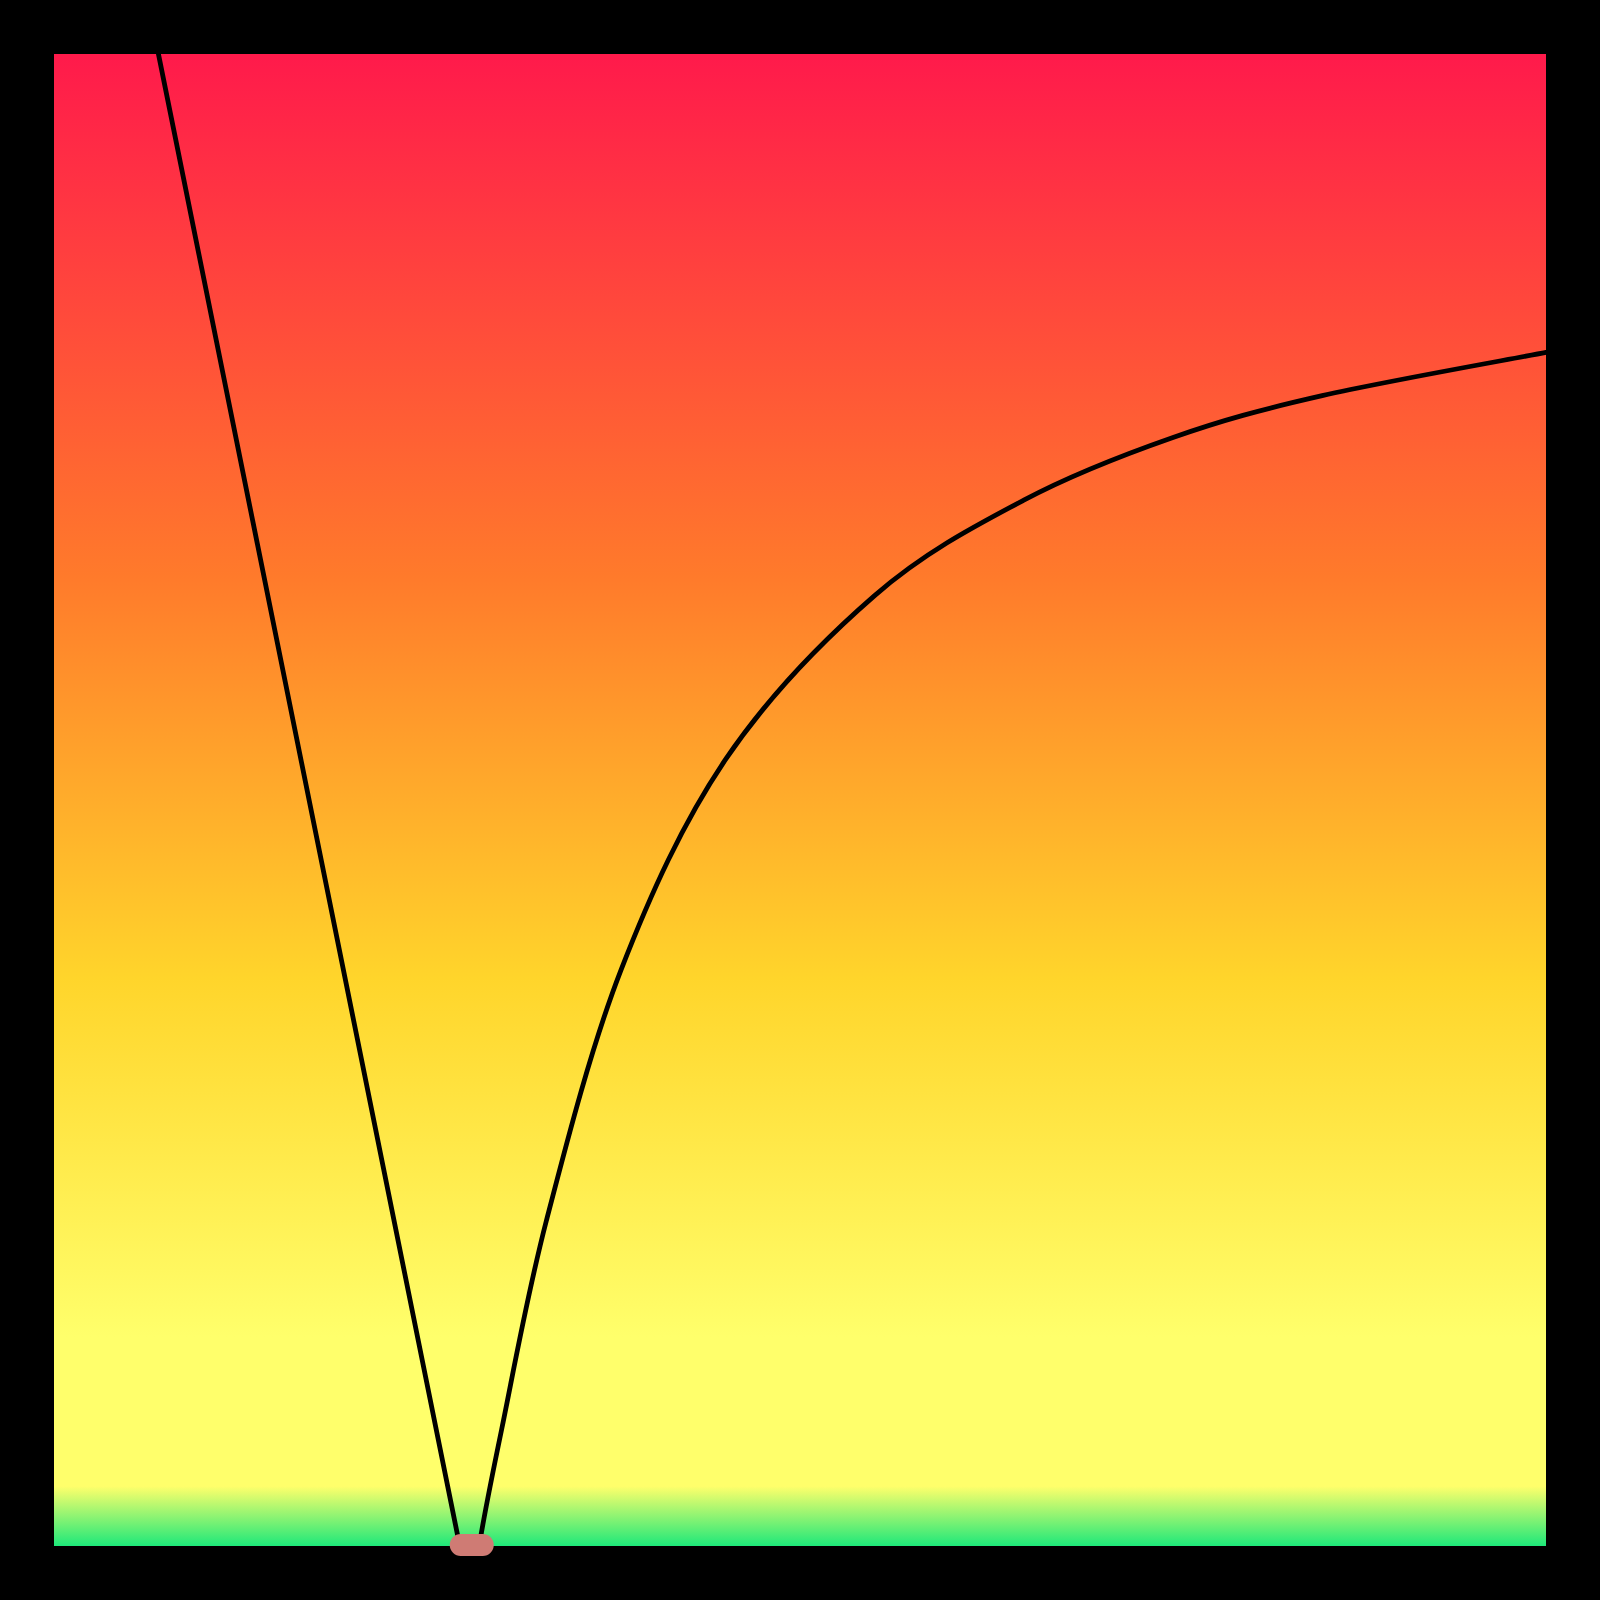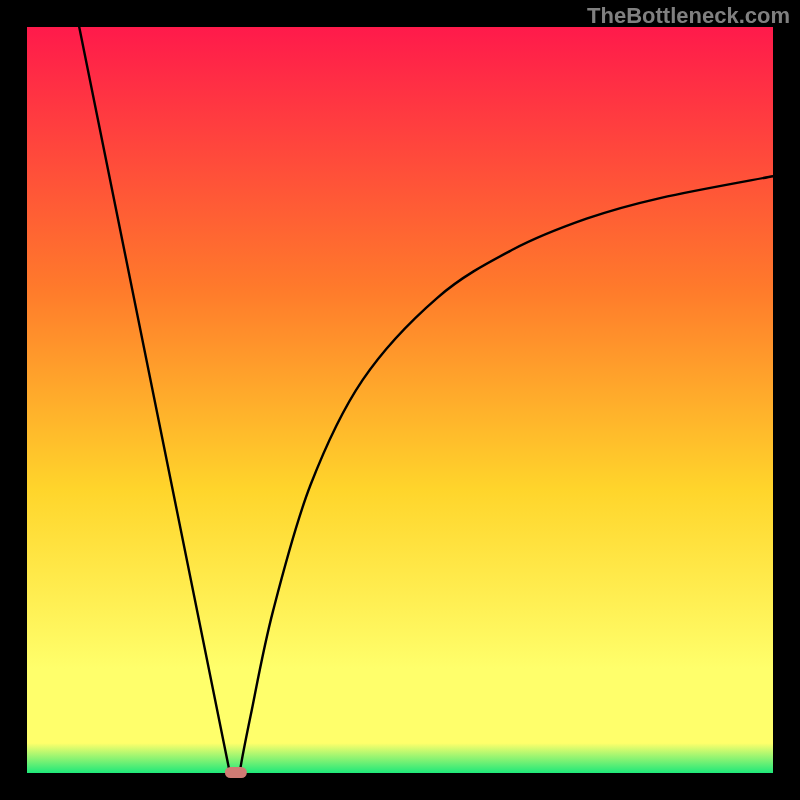--- a/index.html
+++ b/index.html
@@ -4,21 +4,20 @@
 <style>
   body{margin:0;padding:0;background:#fff}
   #wrap{position:relative;width:800px;height:800px}
   #attrib{position:absolute;top:3px;right:10px;font-family:Arial,Helvetica,sans-serif;font-size:22px;font-weight:600;color:#808080}
   svg{display:block}
 </style>
 </head>
 <body>
 
 <div id="wrap">
-  <div id="attrib">TheBottleneck.com</div>
   <svg id="svg" width="800" height="800" viewBox="0 0 800 800">
       <rect x="0" y="0" width="800" height="800" fill="#000000"></rect>
       <defs>
         <linearGradient id="bg" x1="0" y1="0" x2="0" y2="1">
           <stop offset="0%" stop-color="#ff1a4b"></stop>
           <stop offset="35%" stop-color="#ff7a2b"></stop>
           <stop offset="62%" stop-color="#ffd52b"></stop>
           <stop offset="86%" stop-color="#ffff6b"></stop>
           <stop offset="96%" stop-color="#ffff6b"></stop>
           <stop offset="100%" stop-color="#1ee87a"></stop>

